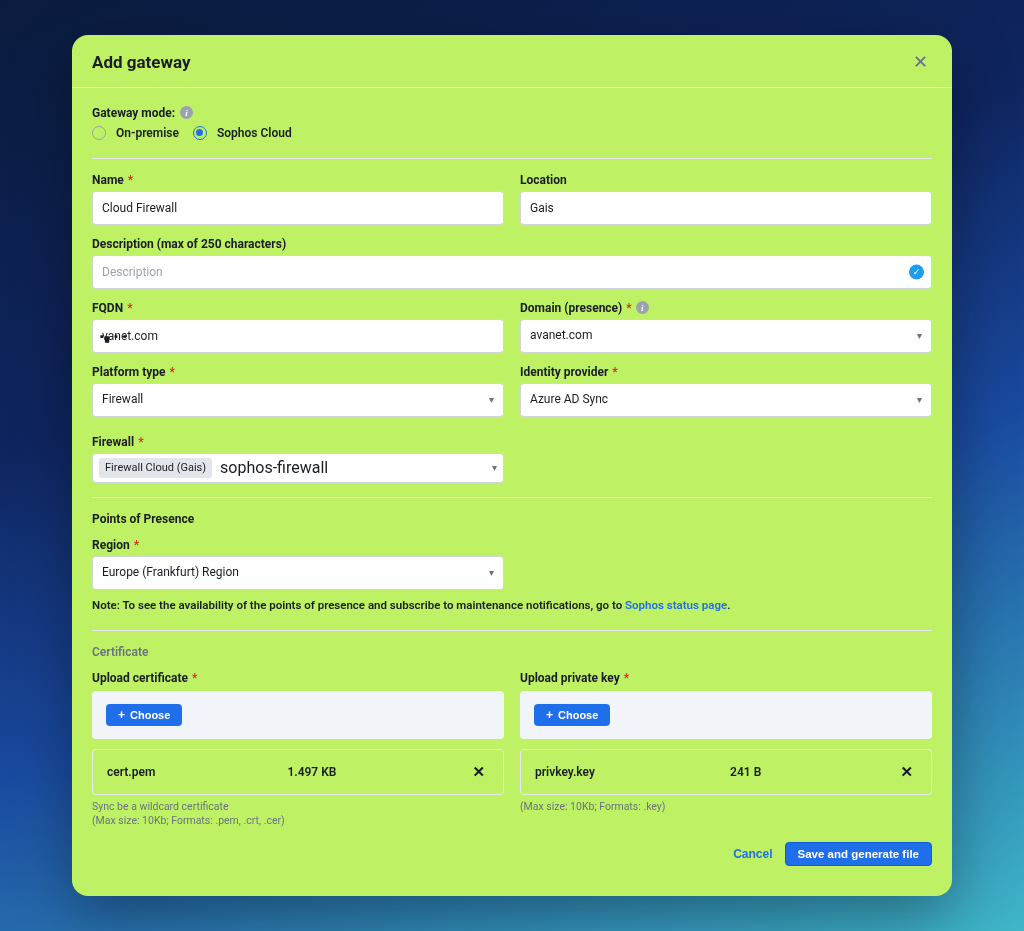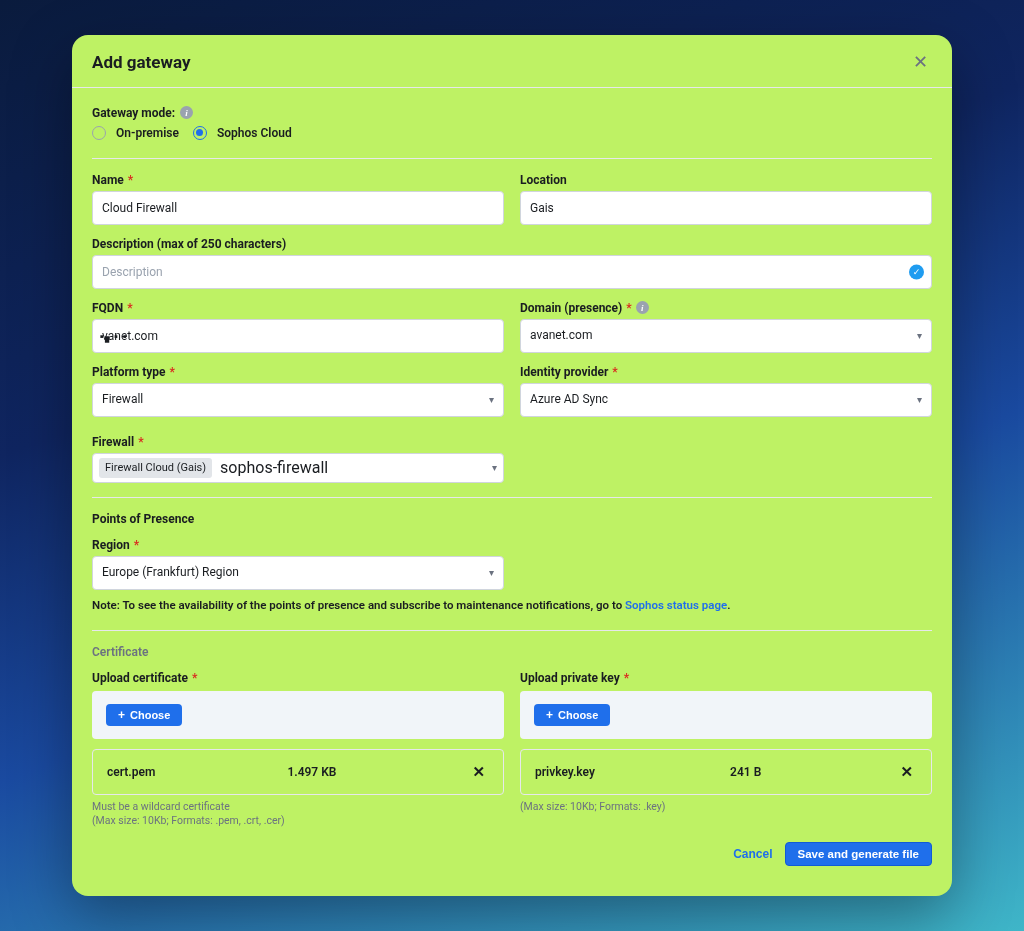--- a/index.html
+++ b/index.html
@@ -418,21 +418,21 @@
               <span class="plus">+</span>
               <span>Choose</span>
             </button>
           </div>
           <div class="file-row">
             <span>cert.pem</span>
             <span class="fsize">1.497 KB</span>
             <button class="x"><span>✕</span></button>
           </div>
           <div class="hint">
-            <span>Must be a wildcard certificate</span><br>
+            <span>Sync be a wildcard certificate</span><br>
             <span>(Max size: 10Kb; Formats: .pem, .crt, .cer)</span>
           </div>
         </div>
 
         <div>
           <div class="field-label">
               <span>Upload private key</span> 
               <span class="req">*</span>
             </div>
           <div class="upload-box">

